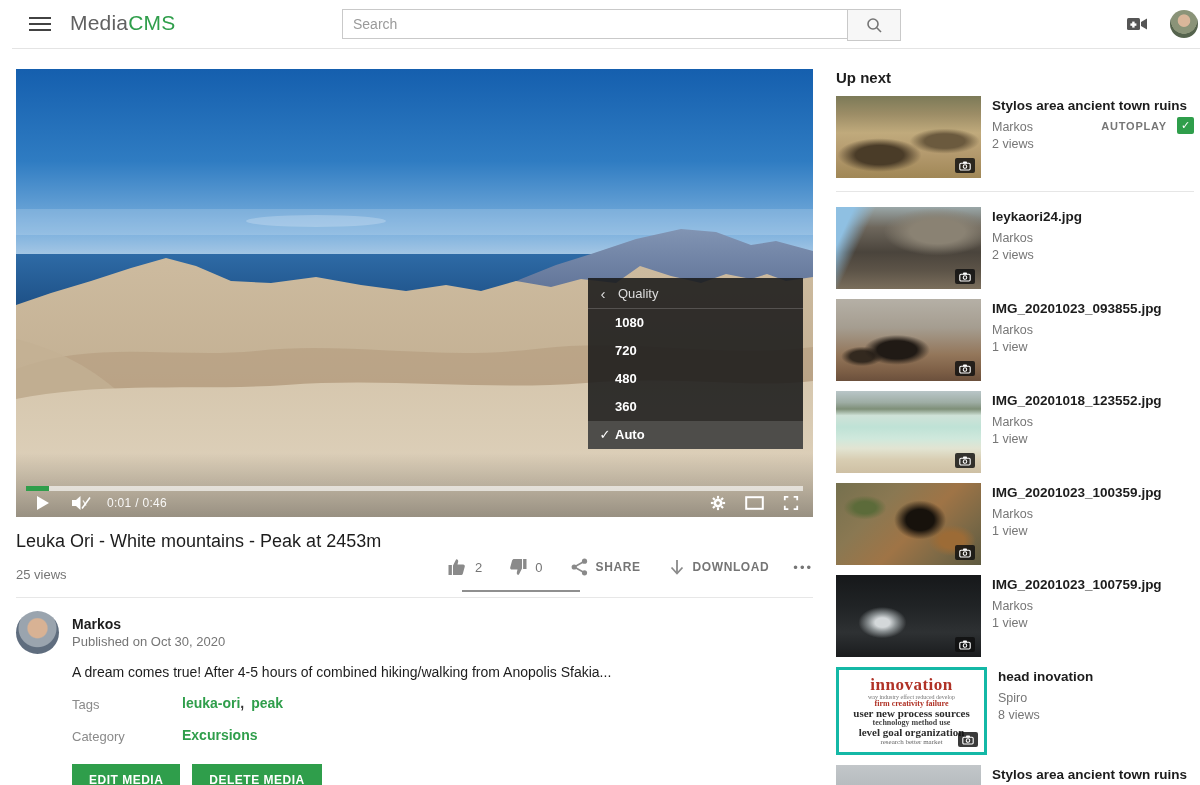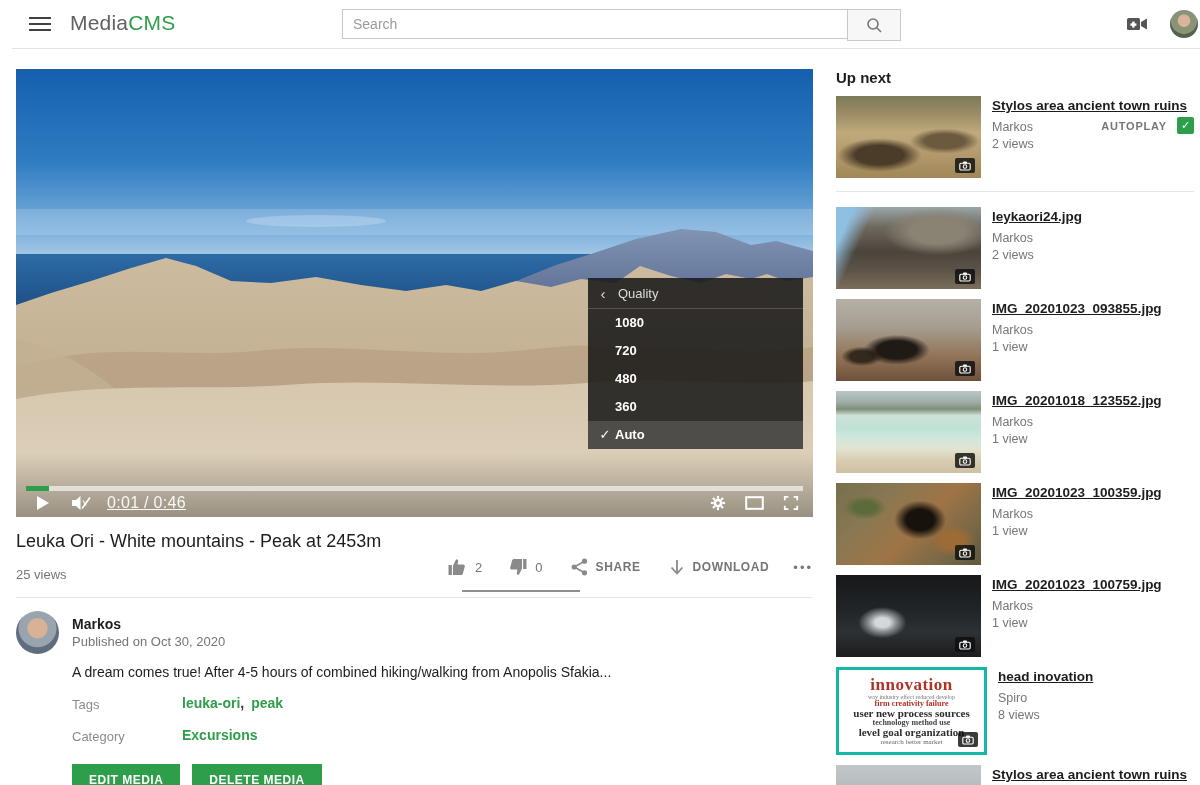--- a/index.html
+++ b/index.html
@@ -25,21 +25,21 @@
   
   .player{position:absolute;left:16px;top:69px;width:797px;height:448px;background:#000;overflow:hidden;}
   .player svg.scene{position:absolute;left:0;top:0;}
   .vign{position:absolute;left:0;bottom:0;width:100%;height:64px;
     background:linear-gradient(180deg,rgba(0,0,0,0),rgba(0,0,0,.32));}
   .seek{position:absolute;left:10px;right:10px;bottom:26px;height:5px;background:rgba(255,255,255,.62);cursor:pointer;}
   .seek .played{height:5px;background:var(--accent-green);}
   .controls{position:absolute;left:0;bottom:0;width:100%;height:28px;display:flex;align-items:center;color:#fff;}
   .ctl{display:flex;align-items:center;justify-content:center;cursor:pointer;}
   .ctl-left{margin-left:20px;margin-right:22px;}
-  .timetxt{font-size:16px;color:rgba(255,255,255,.92);letter-spacing:.3px;text-decoration:underline;}
+  .timetxt{font-size:12px;color:rgba(255,255,255,.92);letter-spacing:.3px;}
   .ctl-rightgrp{margin-left:auto;display:flex;align-items:center;gap:19px;margin-right:14px;}
   
   .qmenu{position:absolute;left:572px;top:209px;width:215px;background:rgba(26,26,26,.88);
     color:#fff;z-index:5;}
   .qhead{height:30px;display:flex;align-items:center;border-bottom:1px solid rgba(255,255,255,.18);
     cursor:pointer;}
   .qback{width:30px;text-align:center;font-size:15px;color:#ddd;}
   .qtitle{font-size:13px;color:#ddd;}
   .qrow{position:relative;height:28px;line-height:28px;font-size:13px;font-weight:bold;
     padding-left:27px;cursor:pointer;}
@@ -76,21 +76,21 @@
   .ap-lbl{font-size:11px;font-weight:bold;color:#767676;letter-spacing:.8px;}
   .ap-box{width:17px;height:17px;margin-left:10px;background:var(--accent-green);border-radius:2px;
     color:#fff;font-size:11px;line-height:17px;text-align:center;cursor:pointer;}
   .upnext-list{margin-top:9px;}
   .upnext-item{display:flex;margin-bottom:10px;cursor:pointer;}
   .upnext-item:first-of-type{padding-bottom:13px;border-bottom:1px solid #e6e6e6;margin-bottom:15px;}
   .thumb{position:relative;width:145px;height:82px;flex-shrink:0;background:#ccc;overflow:hidden;}
   .cam-badge{position:absolute;right:6px;bottom:5px;width:20px;height:15px;background:rgba(15,15,15,.82);
     border-radius:2px;display:flex;align-items:center;justify-content:center;}
   .iinfo{padding:2px 0 0 11px;min-width:0;}
-  .ititle{font-size:13.5px;font-weight:bold;color:#1c1c1c;line-height:1.25;text-decoration:underline;}
+  .ititle{font-size:13.5px;font-weight:bold;color:#1c1c1c;line-height:1.25;}
   .iauthor{margin-top:5px;font-size:12.5px;color:#767676;}
   .iviews{margin-top:3px;font-size:12.5px;color:#767676;}
   
   .th-stylos{background:
     radial-gradient(ellipse 60px 24px at 30% 72%, #4a3c28 0 40%, transparent 70%),
     radial-gradient(ellipse 50px 18px at 75% 55%, #6b5a3e 0 40%, transparent 70%),
     linear-gradient(180deg,#7c7a58 0%,#9c8d66 22%,#c0aa7c 45%,#b49a6e 70%,#a08756 100%);}
   .th-leykaori{background:
     linear-gradient(115deg,#8fc0e2 0%,#8fc0e2 10%,rgba(143,192,226,0) 22%),
     radial-gradient(ellipse 90px 40px at 70% 30%, #8a8273 0 30%, transparent 60%),

